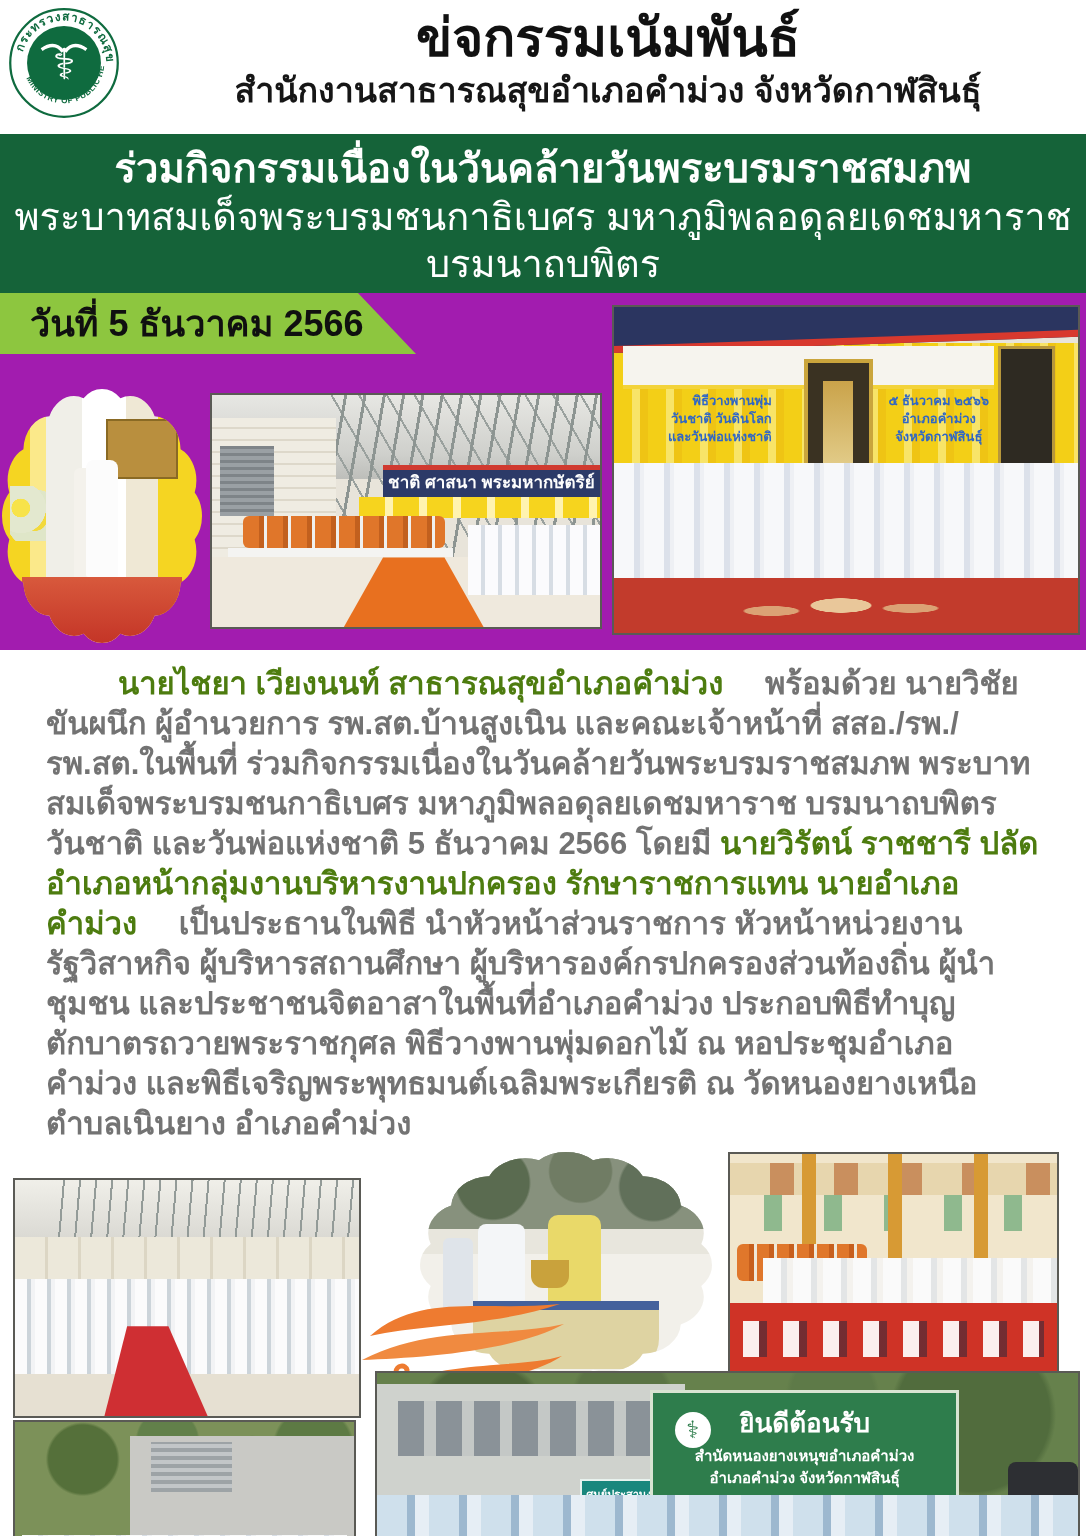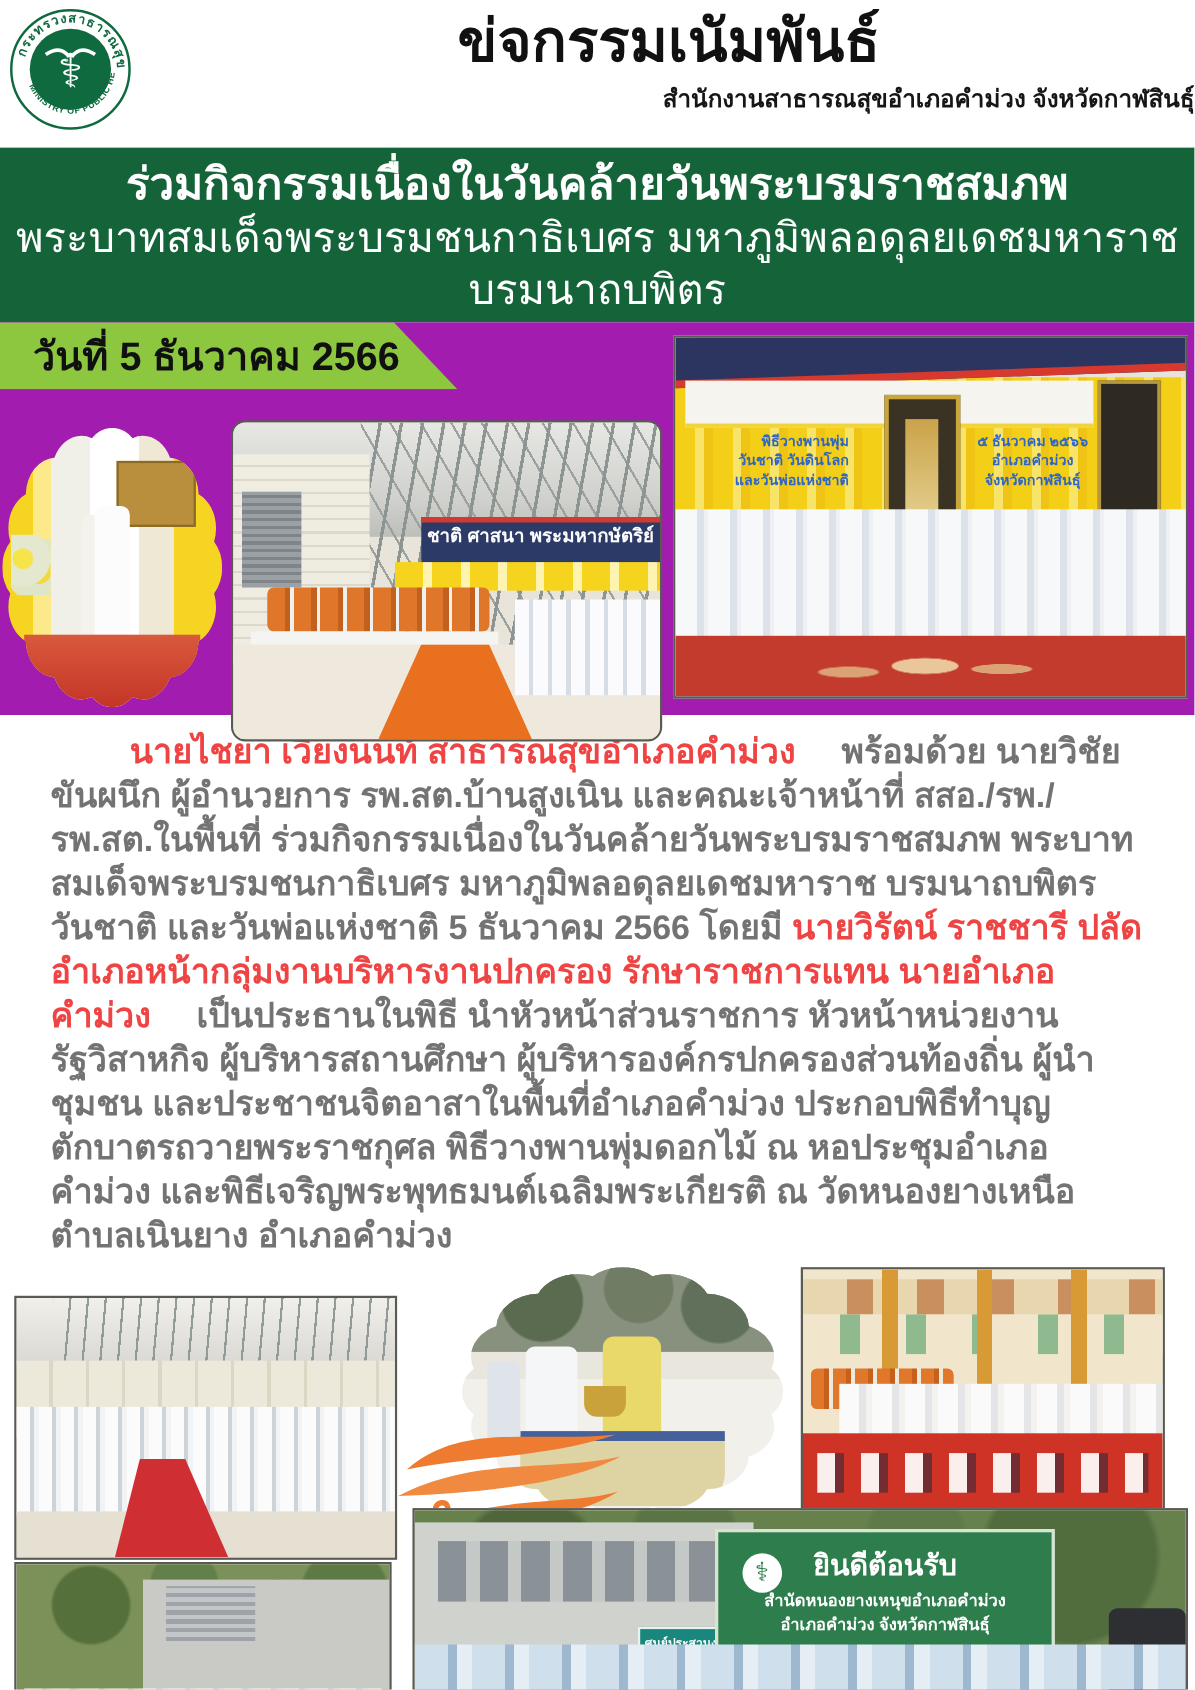--- a/index.html
+++ b/index.html
@@ -6,42 +6,42 @@
   body{
     width:1086px;height:1536px;overflow:hidden;background:#ffffff;
     font-family:"Liberation Sans","DejaVu Sans",sans-serif;
     -webkit-font-smoothing:antialiased;
   }
   
   .header{position:relative;height:134px;background:#ffffff;}
   .logo{position:absolute;left:8px;top:4px;width:112px;height:118px;}
   .header-text{margin-left:130px;text-align:center;padding-top:8px;}
   .page-title{font-size:53px;font-weight:700;color:#111111;line-height:60px;letter-spacing:0;}
-  .page-subtitle{font-size:22px;font-weight:700;color:#161616;line-height:44px;text-align:right;}
+  .page-subtitle{font-size:34px;font-weight:700;color:#161616;line-height:44px;}
   
   .royal-banner{height:159px;background:#156339;text-align:center;color:#ffffff;padding-top:8px;box-sizing:border-box;}
   .rb-line1{font-size:40px;font-weight:700;line-height:52px;}
   .rb-line2{font-size:38px;font-weight:400;line-height:47px;}
   .rb-line3{font-size:33px;font-weight:700;line-height:46px;}
   
   .hero{position:relative;height:357px;background:#a21caf;}
   .date-ribbon{position:absolute;left:0;top:0;width:420px;height:61px;background:#8dc63f;
     clip-path:polygon(0 0,358px 0,416px 100%,0 100%);}
   .date-ribbon span{display:block;padding-left:30px;font-size:36px;font-weight:700;color:#101010;line-height:61px;}
   .photo{position:absolute;overflow:hidden;background:#e8e4da;border:2px solid #5a5a55;box-sizing:border-box;}
   
   .photo-flower{left:2px;top:96px;width:200px;height:254px;border:none;background:none;}
   .flower-inner{width:100%;height:100%;clip-path:url(#flowerClip);position:relative;
     background:linear-gradient(90deg,#f5d522 0 14%,#fbe98a 14% 22%,#f0efe8 22% 40%,#ffffff 40% 62%,#efe8d5 62% 78%,#f5d522 78% 100%);}
   .flower-carpet{position:absolute;left:10%;right:10%;bottom:0;height:26%;background:linear-gradient(180deg,#d8593c,#c43527);}
   .flower-figure{position:absolute;left:42%;top:28%;width:16%;height:46%;background:#fcfcfc;border-radius:8px 8px 2px 2px;box-shadow:-14px 6px 0 -2px #f4f2ec;}
   .flower-plaque{position:absolute;left:52%;top:12%;width:34%;height:22%;background:#b98f3e;border:2px solid #8a6a24;}
   .flower-bouquet{position:absolute;left:4%;top:38%;width:18%;height:22%;background:radial-gradient(circle at 30% 40%,#f7e34a 22%,#e3e8cf 23% 60%,transparent 61%),radial-gradient(circle at 70% 60%,#f2d93c 28%,#dfe6c8 29% 70%,transparent 71%);}
   
-  .photo-mid{left:210px;top:89px;width:392px;height:292px;border-radius:13px;}
+  .photo-mid{left:210px;top:100px;width:392px;height:236px;}
   .mid-roof{position:absolute;left:0;top:0;right:0;height:36%;
     background:linear-gradient(180deg,#e7e7e3,#cfd0cc 70%,#bdbeba);overflow:hidden;}
   .mid-truss{position:absolute;left:30%;top:0;right:0;height:100%;
     background:repeating-linear-gradient(100deg,transparent 0 16px,#8d9592 16px 19px),repeating-linear-gradient(60deg,transparent 0 22px,#9aa19e 22px 24px);}
   .mid-wall{position:absolute;left:0;top:10%;width:32%;height:66%;
     background:repeating-linear-gradient(0deg,#efece2 0 10px,#ddd8ca 10px 12px);}
   .mid-shutter{position:absolute;left:2%;top:22%;width:14%;height:30%;background:repeating-linear-gradient(0deg,#9aa0a4 0 4px,#7e8488 4px 7px);}
   .mid-banner{position:absolute;right:0;top:30%;width:56%;height:14%;background:#2c3a68;border-top:5px solid #d03a30;border-bottom:4px solid #d03a30;color:#fdfdfd;
     font-size:17px;font-weight:700;text-align:center;line-height:26px;overflow:hidden;white-space:nowrap;}
   .mid-drape{position:absolute;right:0;top:44%;width:62%;height:9%;
@@ -67,21 +67,21 @@
   .right-caption.r{left:57%;width:26%;}
   .right-people{position:absolute;left:0;top:48%;right:0;height:36%;
     background:repeating-linear-gradient(90deg,#f7f8fa 0 20px,#dce1ea 20px 26px,#eef0f4 26px 30px);}
   .right-carpet{position:absolute;left:0;bottom:0;right:0;height:17%;
     background:#c23b2c;}
   .right-carpet::after{content:"";position:absolute;left:24%;width:50%;height:100%;
     background:radial-gradient(ellipse at 50% 50%,#e9c79a 0 18%,transparent 19%),radial-gradient(ellipse at 20% 60%,#dba275 0 10%,transparent 11%),radial-gradient(ellipse at 80% 55%,#dba275 0 10%,transparent 11%);}
   
   .article{padding:14px 46px 0 46px;font-size:31px;line-height:40px;font-weight:700;color:#151515;text-align:left;}
   .article p{margin:0;text-indent:72px;}
-  .seg-blue{color:#ef4444;}
+  .seg-blue{color:#4d7c0f;}
   .seg-black{color:#737373;margin-left:33px;}
   
   .bottom{position:relative;height:527px;background:#ffffff;}
   .photoA{left:13px;top:34px;width:348px;height:240px;z-index:2;}
   .hallA-roof{position:absolute;left:0;top:0;right:0;height:26%;background:linear-gradient(180deg,#f0efe9,#d9d8d2);}
   .hallA-truss{position:absolute;left:10%;top:0;right:0;height:24%;background:repeating-linear-gradient(95deg,transparent 0 14px,#939b98 14px 16px);}
   .hallA-wall{position:absolute;left:0;top:24%;right:0;height:30%;background:repeating-linear-gradient(90deg,#ece8da 0 30px,#dcd6c4 30px 33px);}
   .hallA-crowd{position:absolute;left:0;top:42%;right:0;height:42%;
     background:repeating-linear-gradient(90deg,#fbfbfc 0 12px,#ccd4da 12px 16px,#f2f3f5 16px 20px);}
   .hallA-floor{position:absolute;left:0;bottom:0;right:0;height:18%;background:#e6e0d2;}

